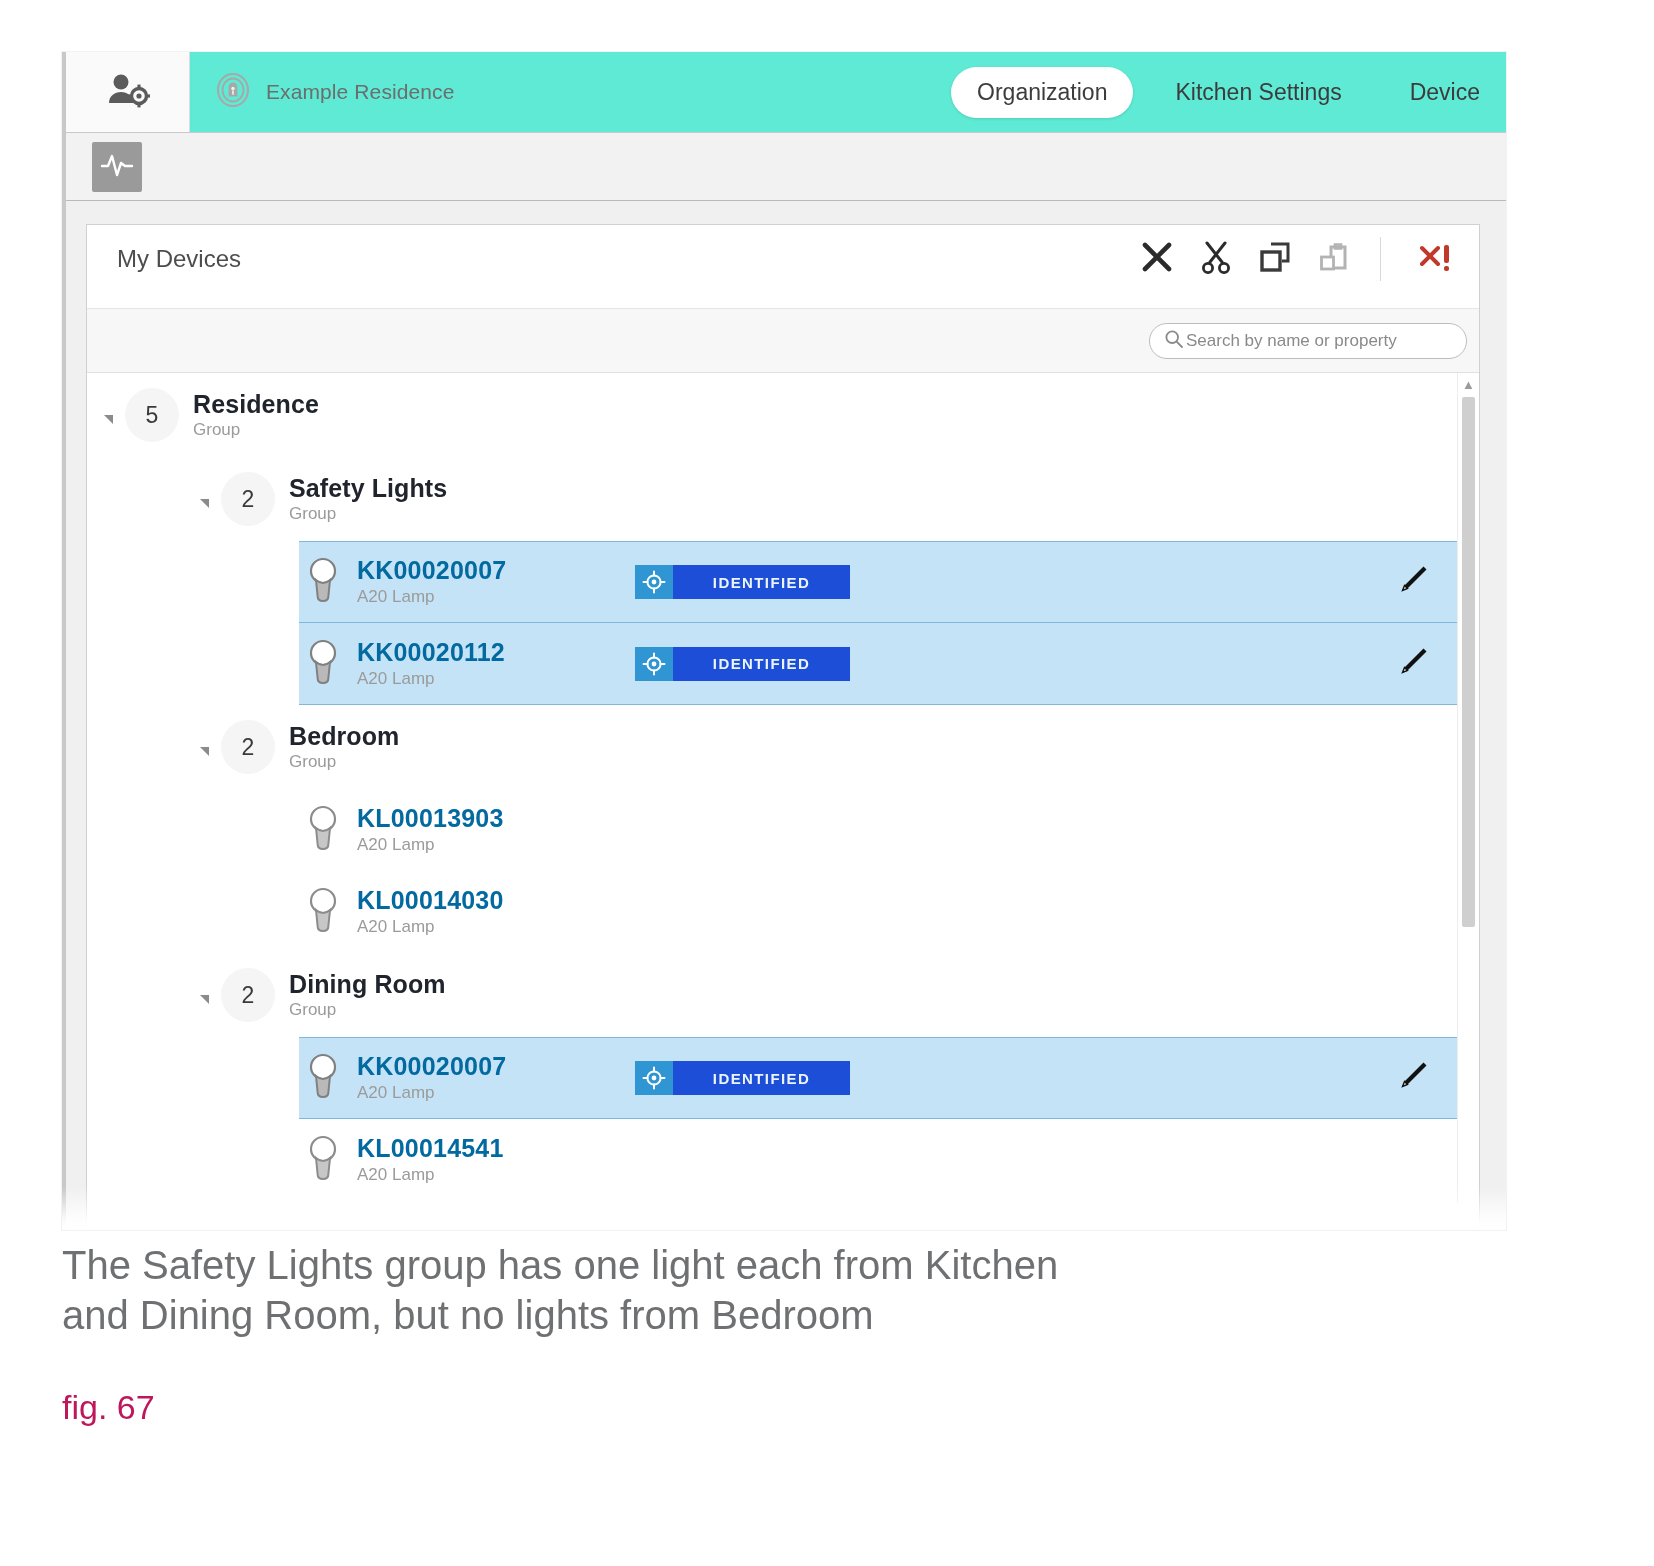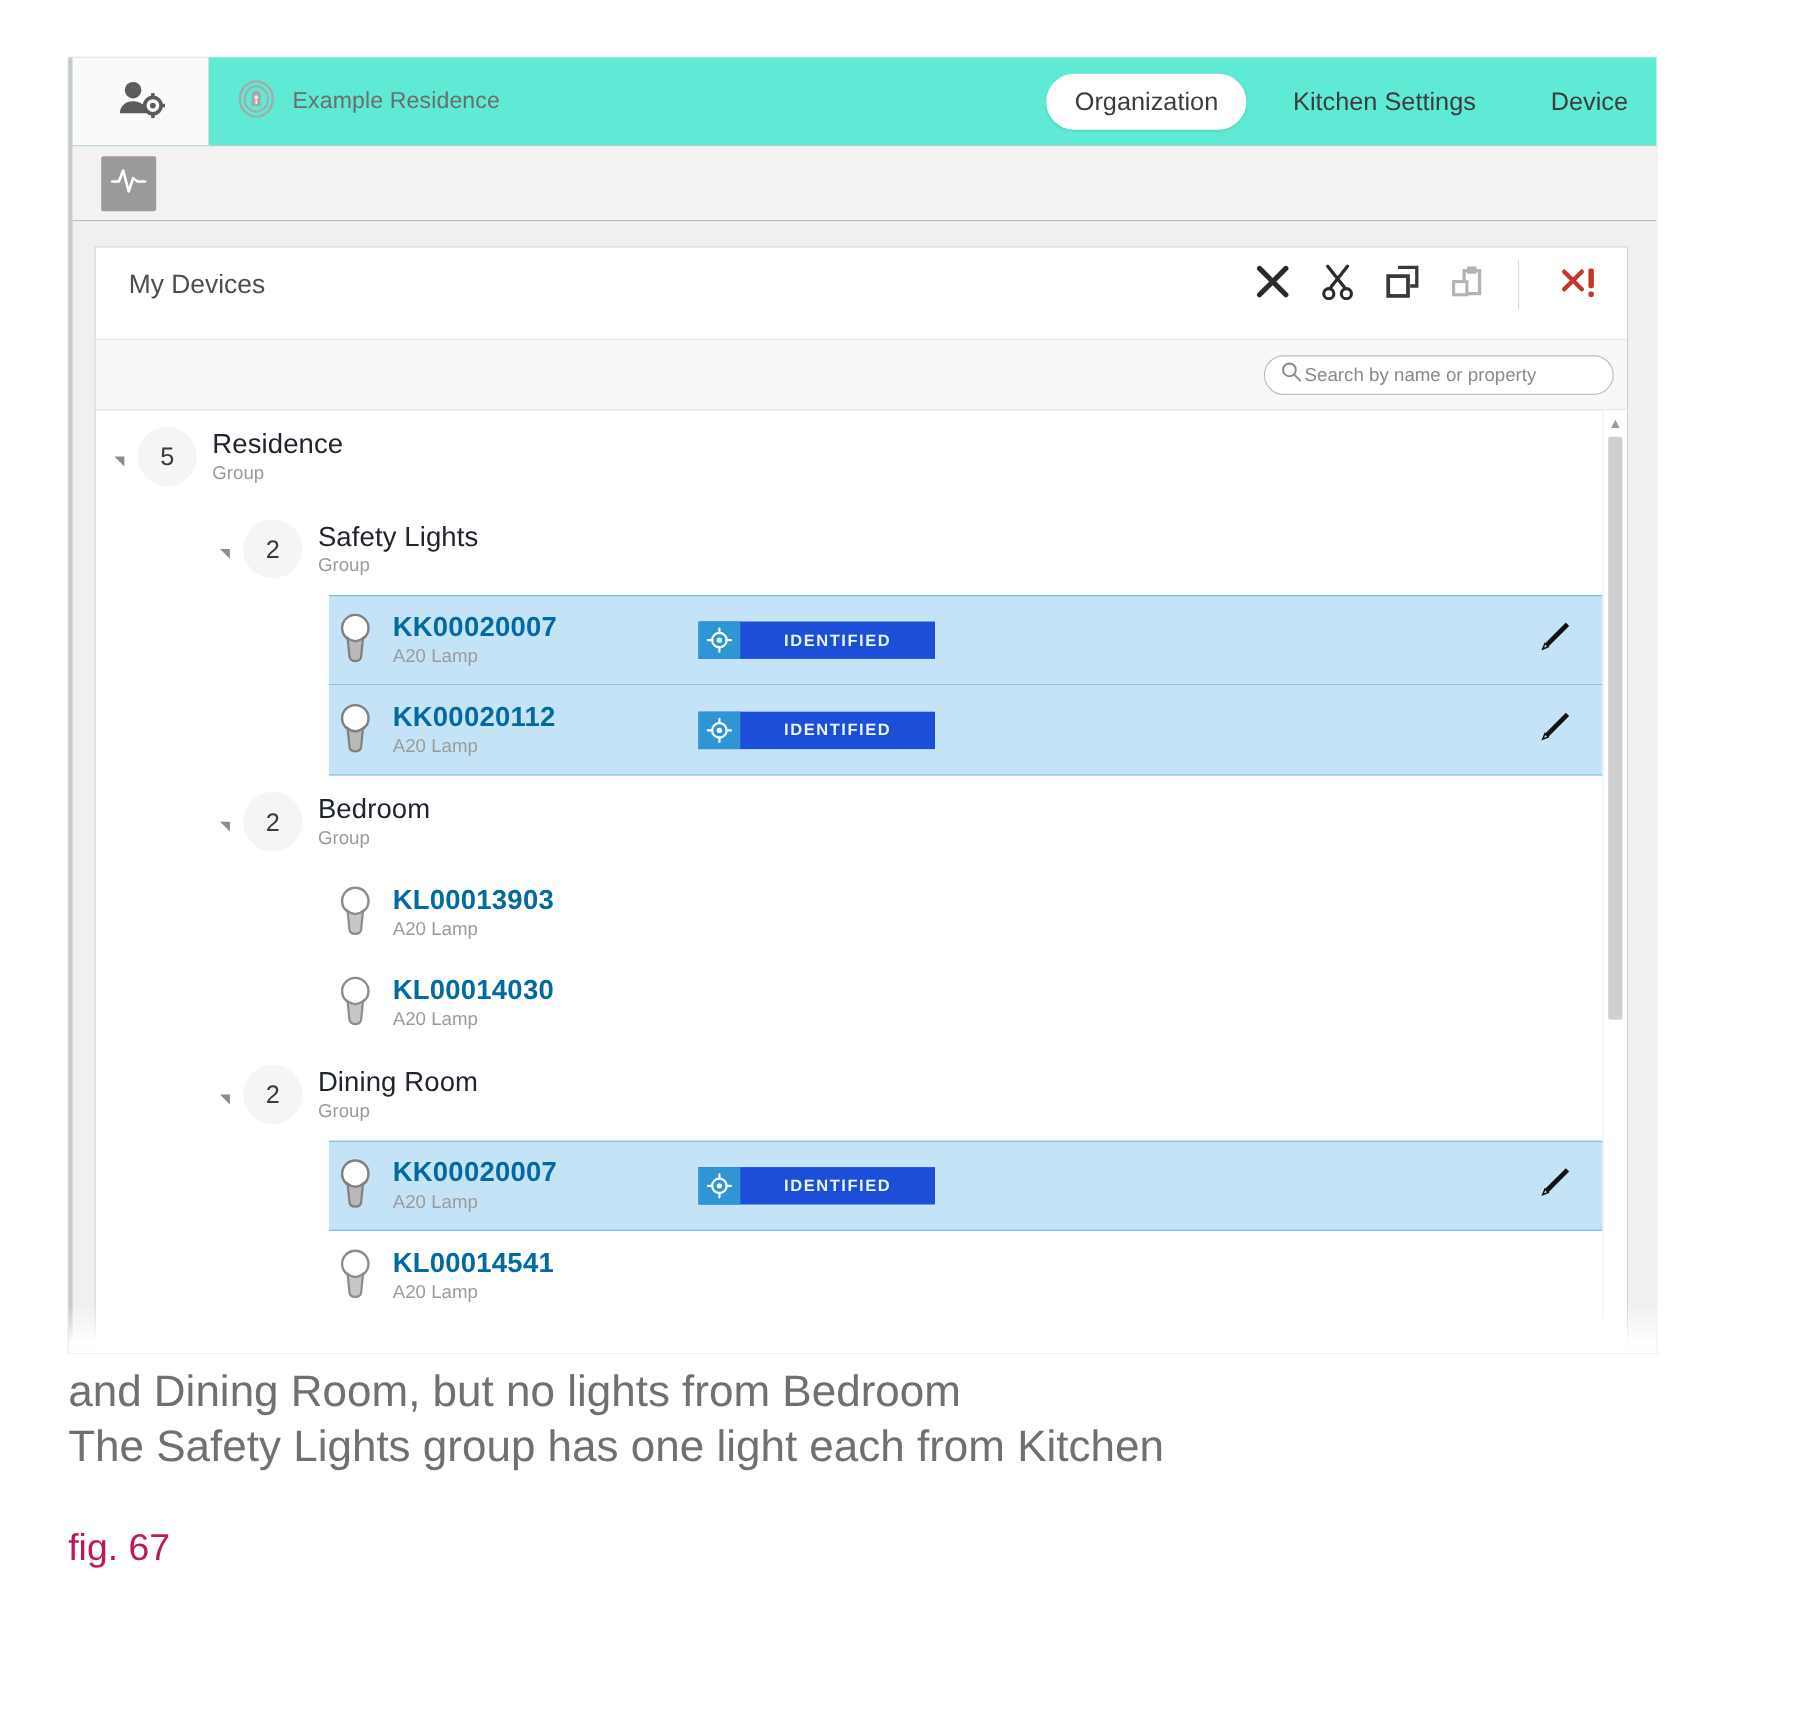--- a/index.html
+++ b/index.html
@@ -188,21 +188,21 @@
   }
   .count-badge {
     width: 54px; height: 54px; border-radius: 50%;
     background: #f5f5f5;
     display: flex; align-items: center; justify-content: center;
     font-size: 23px; color: #3a3a3a;
     margin-right: 14px;
     flex: 0 0 auto;
   }
   .g-text { line-height: 1.08; }
-  .g-name { font-size: 25px; font-weight: normal; color: #20242c; letter-spacing: 0.1px;}
+  .g-name { font-size: 25px; font-weight: bold; color: #20242c; letter-spacing: 0.1px;}
   .g-type { font-size: 17px; color: #9b9b9b; margin-top: 3px; }
 
   
   .dev-row {
     display: flex; align-items: center;
     height: 82px;
     position: relative;
   }
   .dev-row.selected {
     background: #c5e3f6;
@@ -568,18 +568,18 @@
         <div class="scrollbar">
           <div class="sb-up">▲</div>
           <div class="sb-thumb"></div>
         </div>
       </div>
 
     </div>
   </div>
 
   <div class="caption">
+    <div class="cap-text">The Safety Lights group has one light each from Kitchen</div>
     <div class="cap-text">and Dining Room, but no lights from Bedroom</div>
-    <div class="cap-text">The Safety Lights group has one light each from Kitchen</div>
     <div class="fig-label">fig. 67</div>
   </div>
 
 </div>
 
 </body></html>

